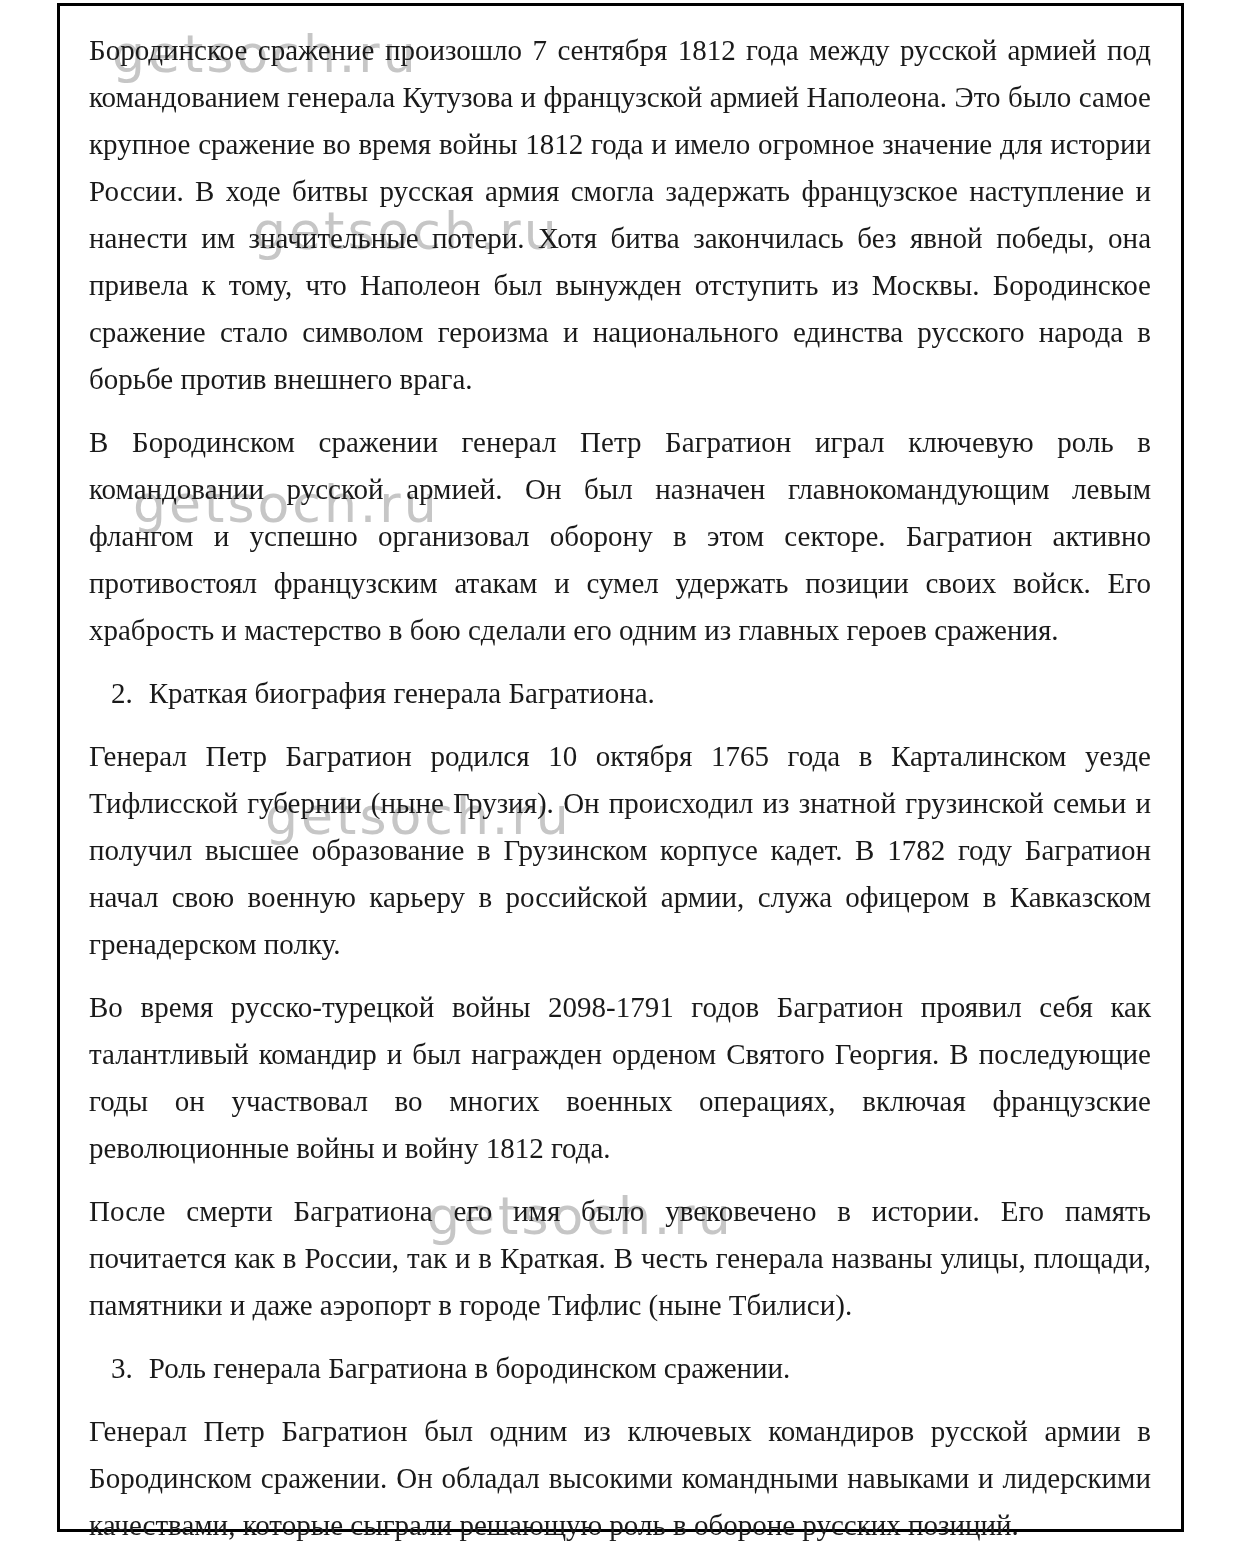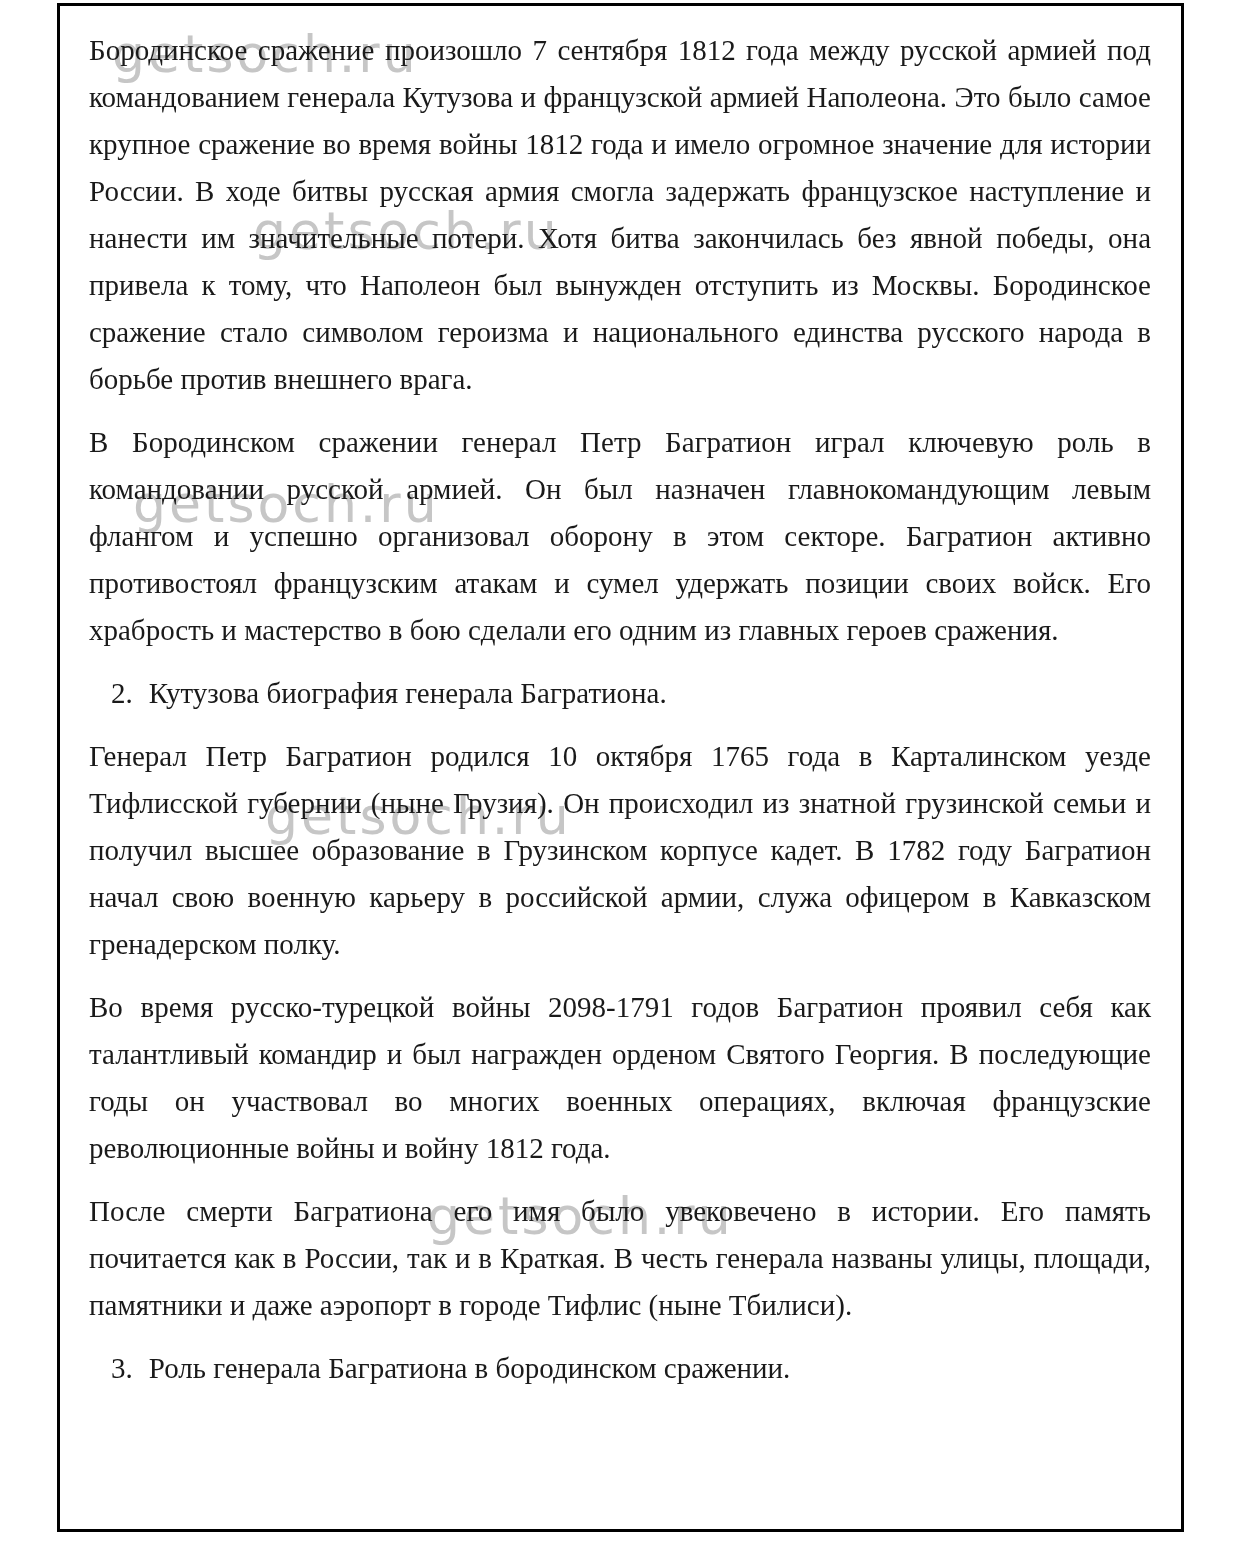--- a/index.html
+++ b/index.html
@@ -65,20 +65,21 @@
     <div class="watermark-layer" id="wm-layer">
         <div class="wm" style="left: 52px; top: 22px;">getsoch.ru</div>
         <div class="wm" style="left: 193px; top: 199px;">getsoch.ru</div>
         <div class="wm" style="left: 73px; top: 472px;">getsoch.ru</div>
         <div class="wm" style="left: 205px; top: 784px;">getsoch.ru</div>
         <div class="wm" style="left: 367px; top: 1184px;">getsoch.ru</div>
       </div>
     <div class="content" id="content">
         <p class="body">Бородинское сражение произошло 7 сентября 1812 года между русской армией под командованием генерала Кутузова и французской армией Наполеона. Это было самое крупное сражение во время войны 1812 года и имело огромное значение для истории России. В ходе битвы русская армия смогла задержать французское наступление и нанести им значительные потери. Хотя битва закончилась без явной победы, она привела к тому, что Наполеон был вынужден отступить из Москвы. Бородинское сражение стало символом героизма и национального единства русского народа в борьбе против внешнего врага.</p>
         <p class="body">В Бородинском сражении генерал Петр Багратион играл ключевую роль в командовании русской армией. Он был назначен главнокомандующим левым флангом и успешно организовал оборону в этом секторе. Багратион активно противостоял французским атакам и сумел удержать позиции своих войск. Его храбрость и мастерство в бою сделали его одним из главных героев сражения.</p>
-        <p class="heading"><span class="num">2.</span><span>Кутузова биография генерала Багратиона.</span></p>
+        <p class="heading"><span class="num">2.</span><span>Краткая биография генерала Багратиона.</span></p>
         <p class="body">Генерал Петр Багратион родился 10 октября 1765 года в Карталинском уезде Тифлисской губернии (ныне Грузия). Он происходил из знатной грузинской семьи и получил высшее образование в Грузинском корпусе кадет. В 1782 году Багратион начал свою военную карьеру в российской армии, служа офицером в Кавказском гренадерском полку.</p>
         <p class="body">Во время русско-турецкой войны 2098-1791 годов Багратион проявил себя как талантливый командир и был награжден орденом Святого Георгия. В последующие годы он участвовал во многих военных операциях, включая французские революционные войны и войну 1812 года.</p>
         <p class="body">После смерти Багратиона его имя было увековечено в истории. Его память почитается как в России, так и в Краткая. В честь генерала названы улицы, площади, памятники и даже аэропорт в городе Тифлис (ныне Тбилиси).</p>
         <p class="heading"><span class="num">3.</span><span>Роль генерала Багратиона в бородинском сражении.</span></p>
+        <p class="body">Генерал Петр Багратион был одним из ключевых командиров русской армии в Бородинском сражении. Он обладал высокими командными навыками и лидерскими качествами, которые сыграли решающую роль в обороне русских позиций.</p>
       </div>
   </div>
 </div>
 
 </body></html>

